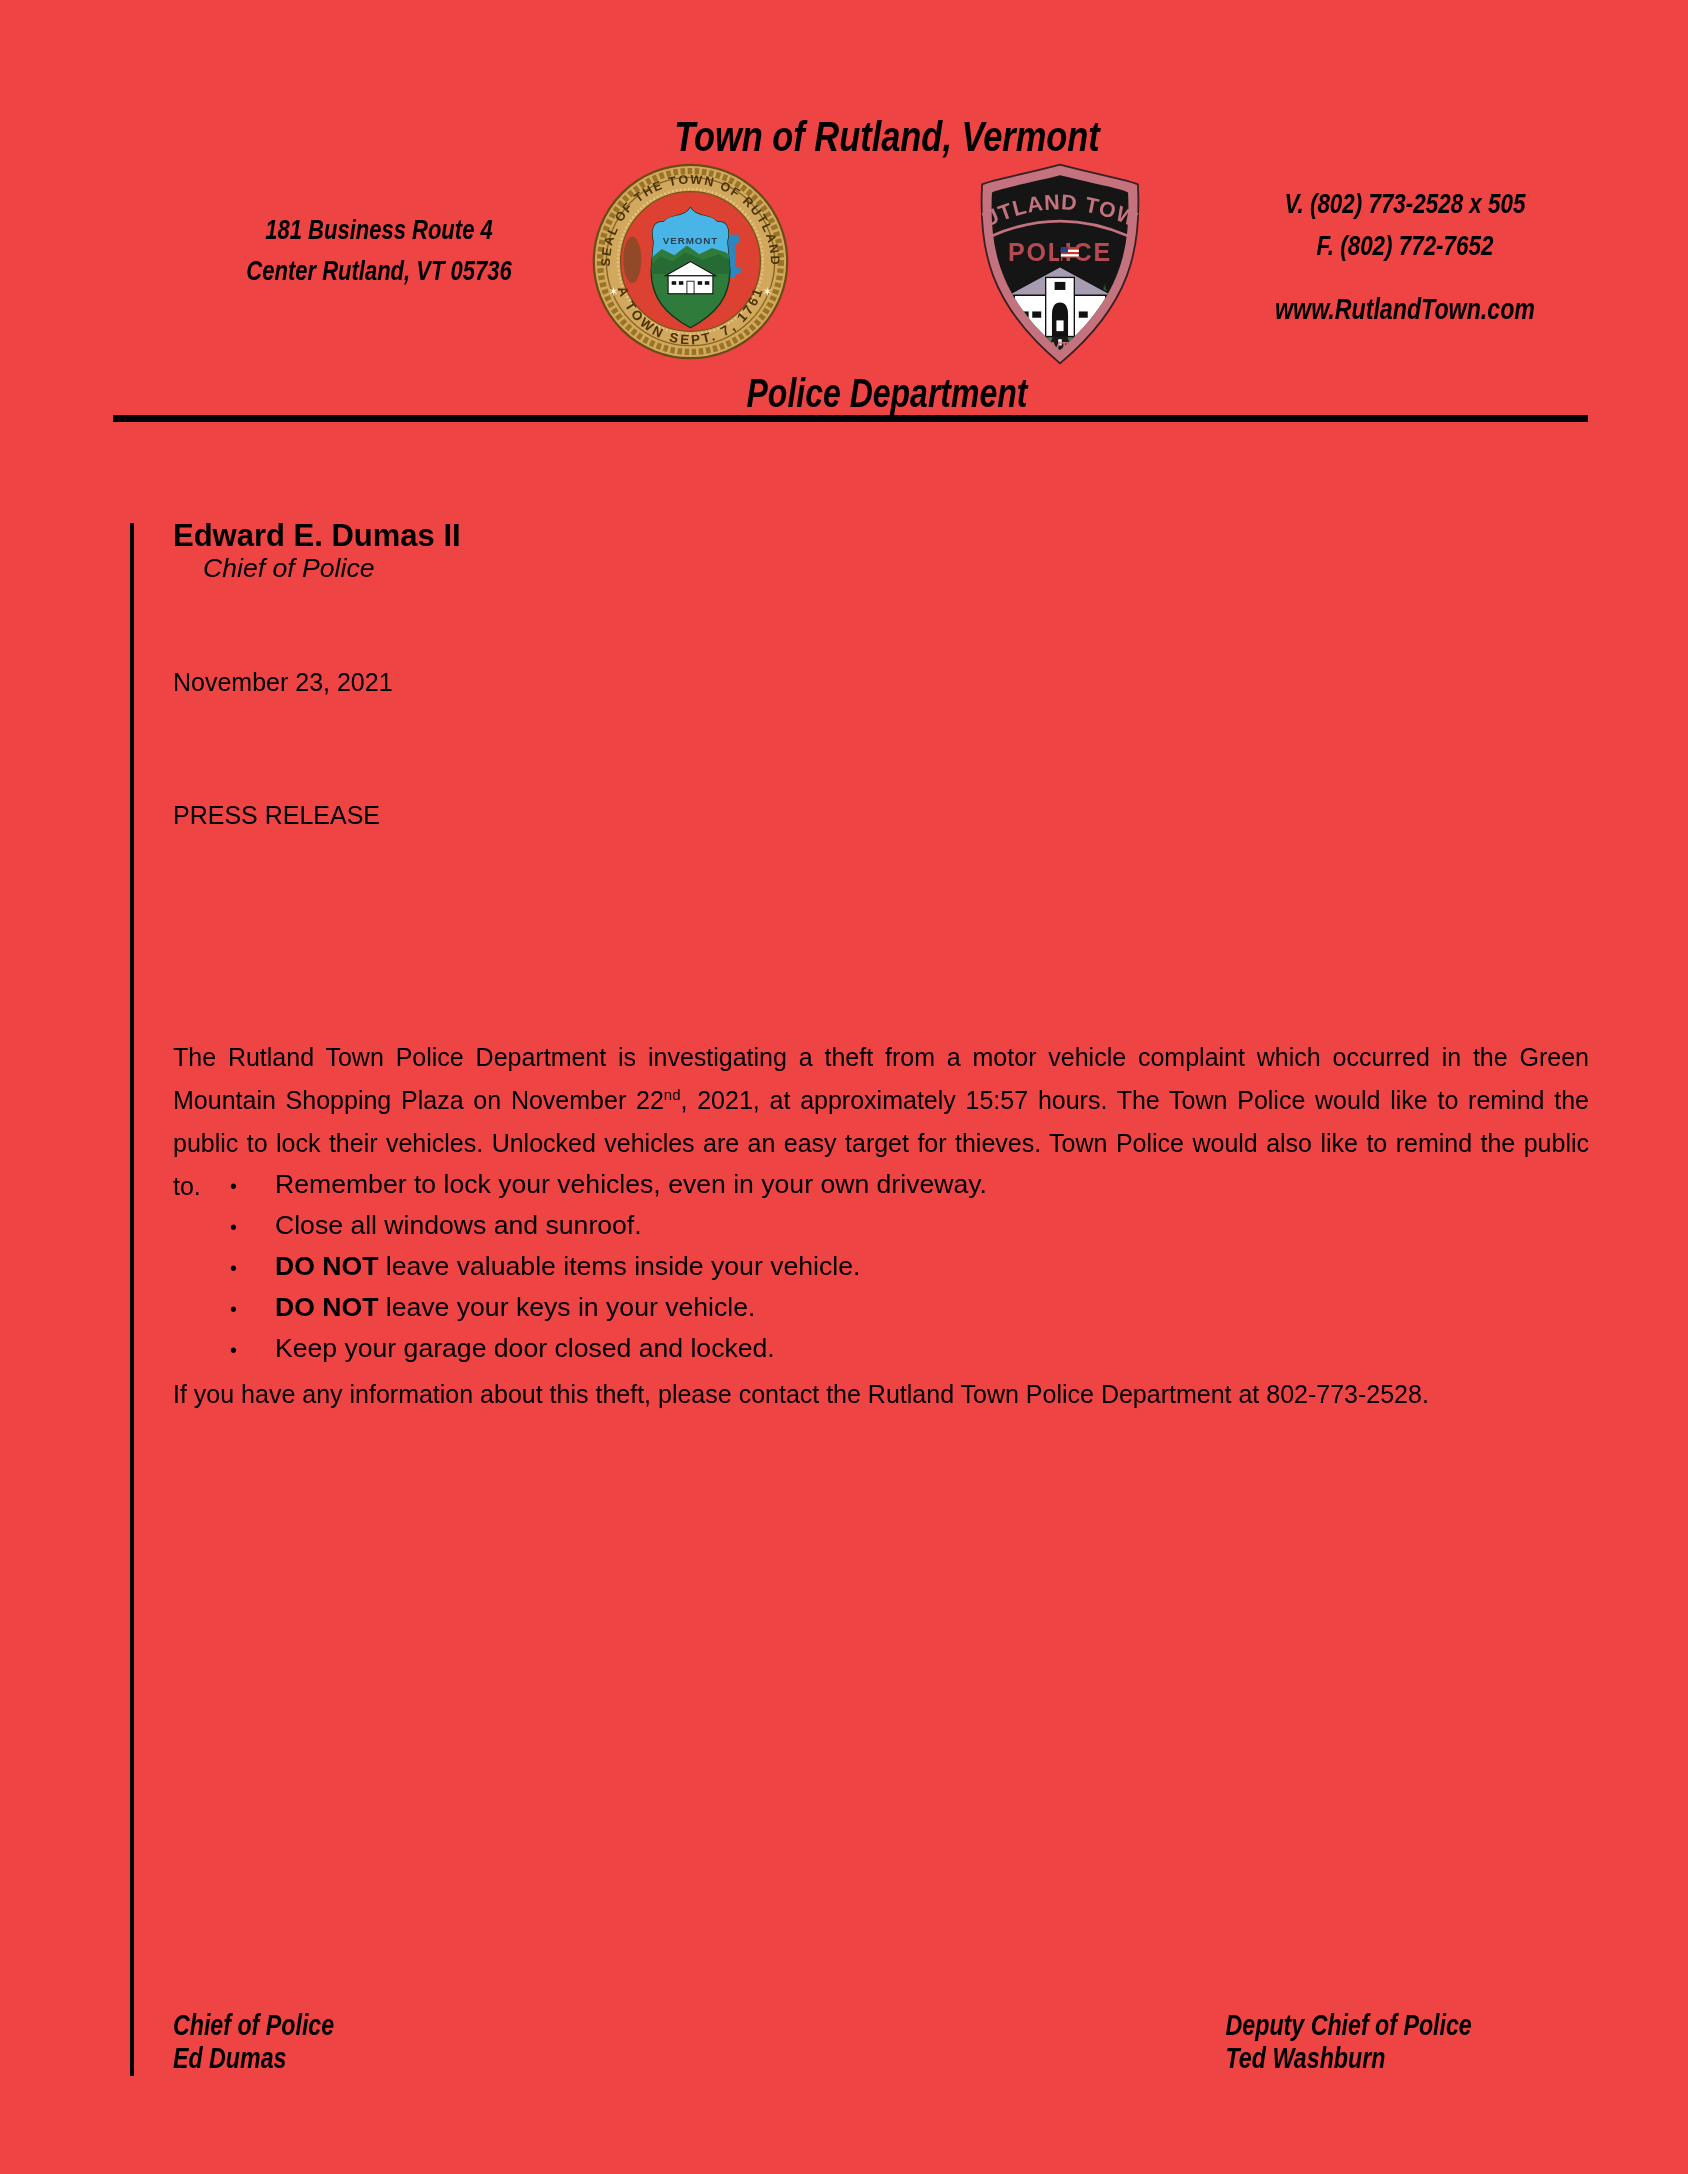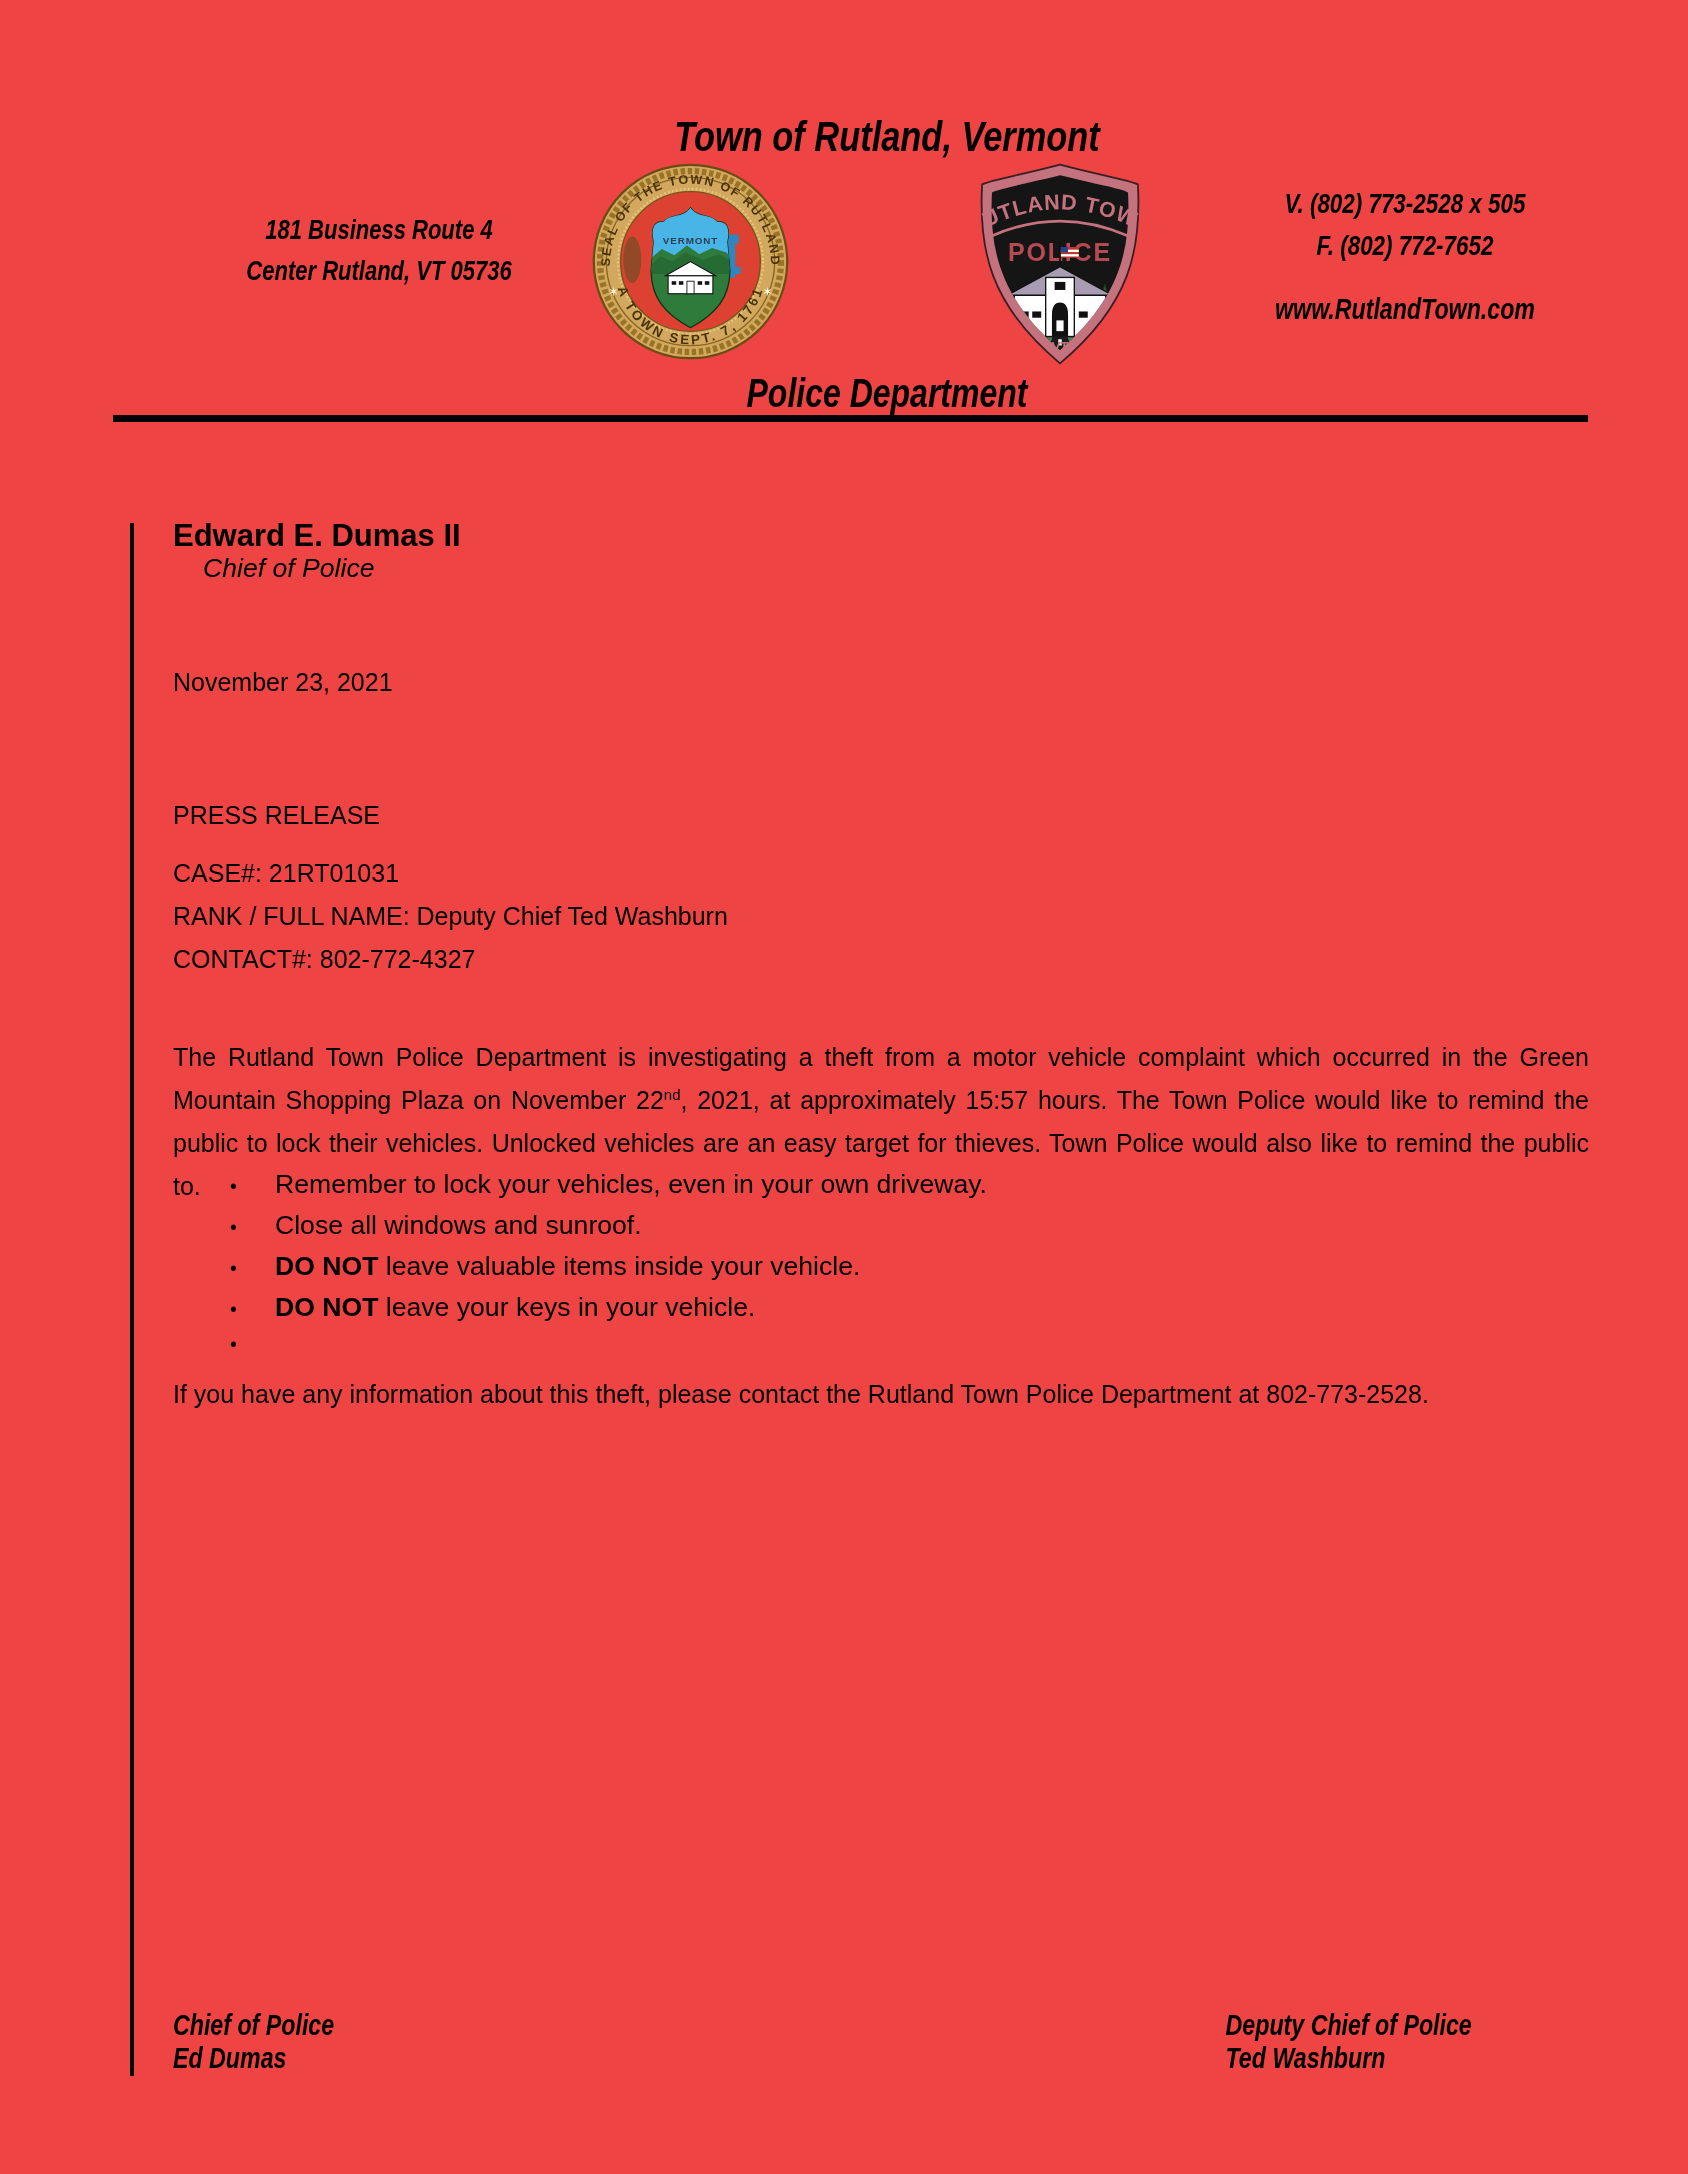--- a/index.html
+++ b/index.html
@@ -163,25 +163,20 @@
 
   <div class="abs vline" style="left:130px;top:523px;width:3.5px;height:1553px;"></div>
 
   <div class="abs name-bold" style="left:173px;top:518px;">Edward E. Dumas II</div>
   <div class="abs job-italic" style="left:203px;top:553px;">Chief of Police</div>
 
   <div class="abs body-text" style="left:173px;top:661px;text-align:right;">November 23, 2021</div>
 
   <div class="abs body-text" style="left:173px;top:794px;">PRESS RELEASE</div>
 
-  <div class="abs body-text" style="left:173px;top:852px;line-height:43px;">
-    <div>CASE#: 21RT01031</div>
-    <div>RANK / FULL NAME: Deputy Chief Ted Washburn</div>
-    <div>CONTACT#: 802-772-4327</div>
-  </div>
 
   <div class="abs body-text para" style="left:173px;top:1036px;width:1416px;">
     <span>The Rutland Town Police Department is investigating a theft from a motor vehicle complaint which occurred in the Green Mountain Shopping Plaza on November 22</span><sup>nd</sup><span>, 2021, at approximately 15:57 hours. The Town Police would like to remind the public to lock their vehicles. Unlocked vehicles are an easy target for thieves. Town Police would also like to remind the public to.</span>
   </div>
 
   <div class="abs bullets" style="left:230px;top:1169px;">
     <div class="bullet-row">
       <span class="dot">•</span>
       <span><span class="b"></span><span>Remember to lock your vehicles, even in your own driveway.</span></span>
     </div>
@@ -192,20 +187,21 @@
     <div class="bullet-row">
       <span class="dot">•</span>
       <span><span class="b">DO NOT</span><span> leave valuable items inside your vehicle.</span></span>
     </div>
     <div class="bullet-row">
       <span class="dot">•</span>
       <span><span class="b">DO NOT</span><span> leave your keys in your vehicle.</span></span>
     </div>
     <div class="bullet-row">
       <span class="dot">•</span>
+      <span><span class="b"></span><span>Keep your garage door closed and locked.</span></span>
     </div>
   </div>
 
   <div class="abs body-text" style="left:173px;top:1373px;width:1416px;">If you have any information about this theft, please contact the Rutland Town Police Department at 802-773-2528.</div>
 
   <div class="abs" style="left:173px;top:2009px;">
     <div class="cond o-l ftr" style="display:block;">
       <div>Chief of Police</div>
       <div>Ed Dumas</div>
     </div>

